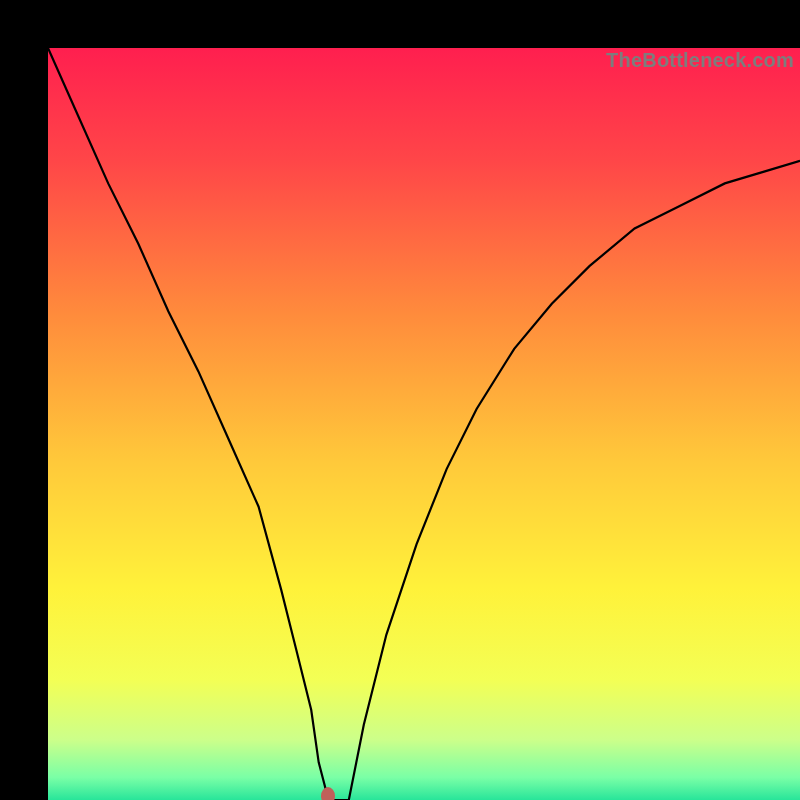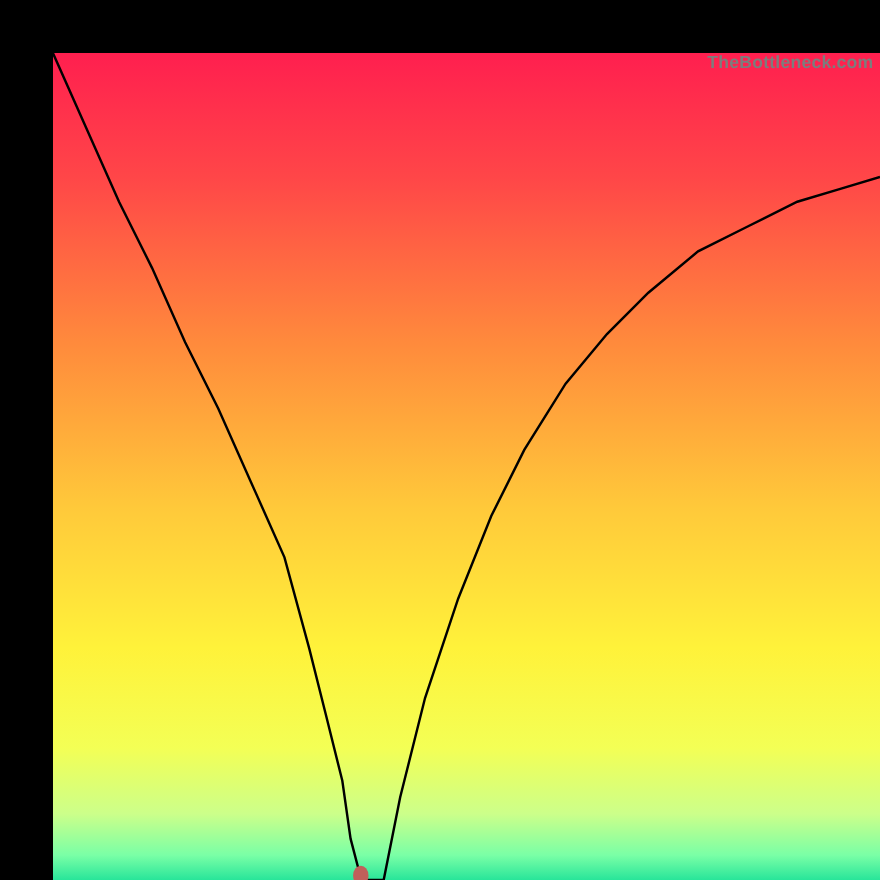--- a/index.html
+++ b/index.html
@@ -26,21 +26,21 @@
     left: 24px;
     width: 752px;
     height: 752px;
     overflow: hidden;
   }
   .watermark {
     position: absolute;
     top: 1px;
     right: 6px;
     color: #7d7d7d;
-    font-size: 16px;
+    font-size: 20px;
     font-weight: 600;
     letter-spacing: 0.2px;
   }
   svg.curve {
     position: absolute;
     top: 0;
     left: 0;
   }
   .dot {
     position: absolute;

